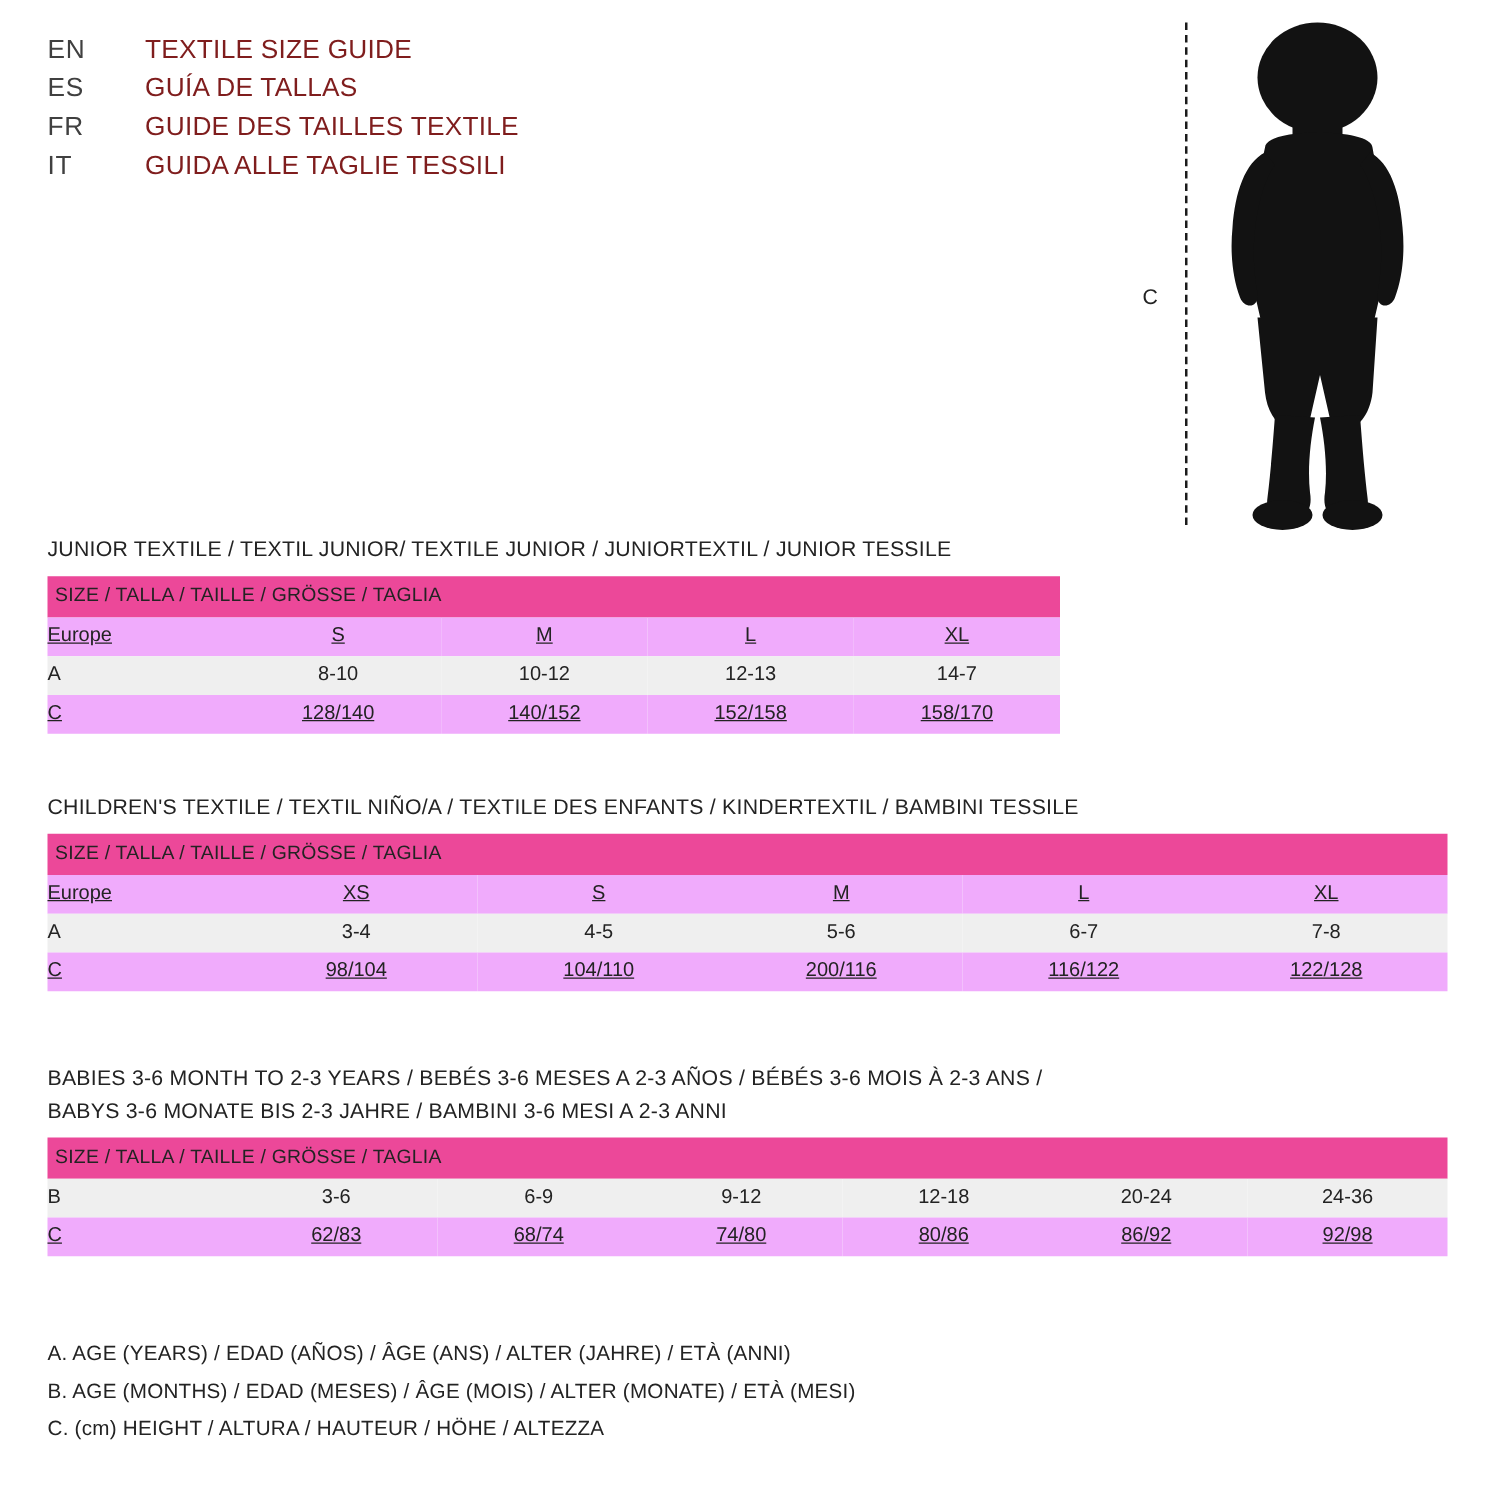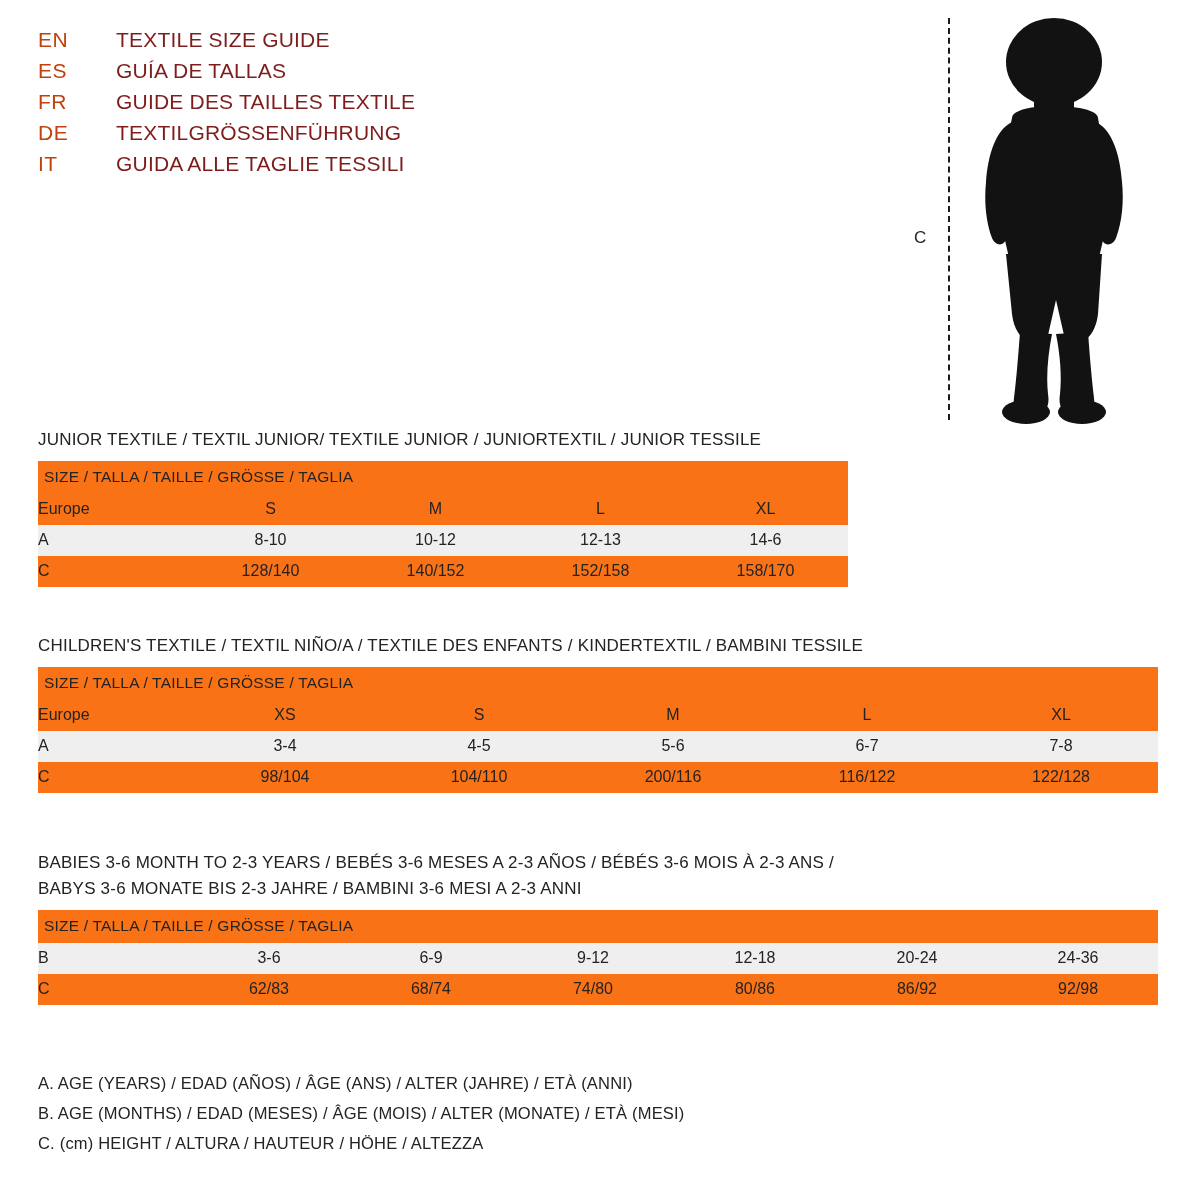--- a/index.html
+++ b/index.html
@@ -30,21 +30,21 @@
   }
   .header-row {
     display: flex;
     align-items: baseline;
     height: 31px;
   }
   .header-lang {
     width: 78px;
     font-size: 21px;
     letter-spacing: 0.5px;
-    color: #c2410c;
+    color: #404040;
     flex: none;
   }
   .header-title {
     font-size: 21px;
     letter-spacing: 0.2px;
     color: #7f1d1d;
     white-space: nowrap;
   }
 
   
@@ -95,29 +95,29 @@
     table-layout: fixed;
     font-size: 16px;
     color: #232323;
   }
   table.size td {
     padding: 4px 0 5px 0;
     height: 22px;
     vertical-align: middle;
   }
   tr.band td {
-    background: #f97316;
+    background: #ec4899;
     color: #232323;
     font-size: 15.5px;
     letter-spacing: 0.2px;
     padding-left: 6px;
     height: 24px;
   }
   tr.shade td { background: #efefef; }
-  tr.plain td { background: #f97316; }
+  tr.plain td { background: #f0abfc; text-decoration: underline; }
   td.rowlabel {
     padding-left: 6px;
     text-align: left;
   }
   td.val { text-align: center; }
 
   
   .notes {
     position: absolute;
     left: 38px;
@@ -139,24 +139,20 @@
       <div class="header-lang">EN</div>
       <div class="header-title">TEXTILE SIZE GUIDE</div>
     </div>
     <div class="header-row">
       <div class="header-lang">ES</div>
       <div class="header-title">GUÍA DE TALLAS</div>
     </div>
     <div class="header-row">
       <div class="header-lang">FR</div>
       <div class="header-title">GUIDE DES TAILLES TEXTILE</div>
-    </div>
-    <div class="header-row">
-      <div class="header-lang">DE</div>
-      <div class="header-title">TEXTILGRÖSSENFÜHRUNG</div>
     </div>
     <div class="header-row">
       <div class="header-lang">IT</div>
       <div class="header-title">GUIDA ALLE TAGLIE TESSILI</div>
     </div>
   </div>
 
   <div class="figure">
     <div class="label-c">C</div>
     <div class="dashline"></div>
@@ -215,21 +211,21 @@
         <td class="val">S</td>
         <td class="val">M</td>
         <td class="val">L</td>
         <td class="val">XL</td>
       </tr>
       <tr class="shade">
         <td class="rowlabel">A</td>
         <td class="val">8-10</td>
         <td class="val">10-12</td>
         <td class="val">12-13</td>
-        <td class="val">14-6</td>
+        <td class="val">14-7</td>
       </tr>
       <tr class="plain">
         <td class="rowlabel">C</td>
         <td class="val">128/140</td>
         <td class="val">140/152</td>
         <td class="val">152/158</td>
         <td class="val">158/170</td>
       </tr>
     </tbody>
       </table>

